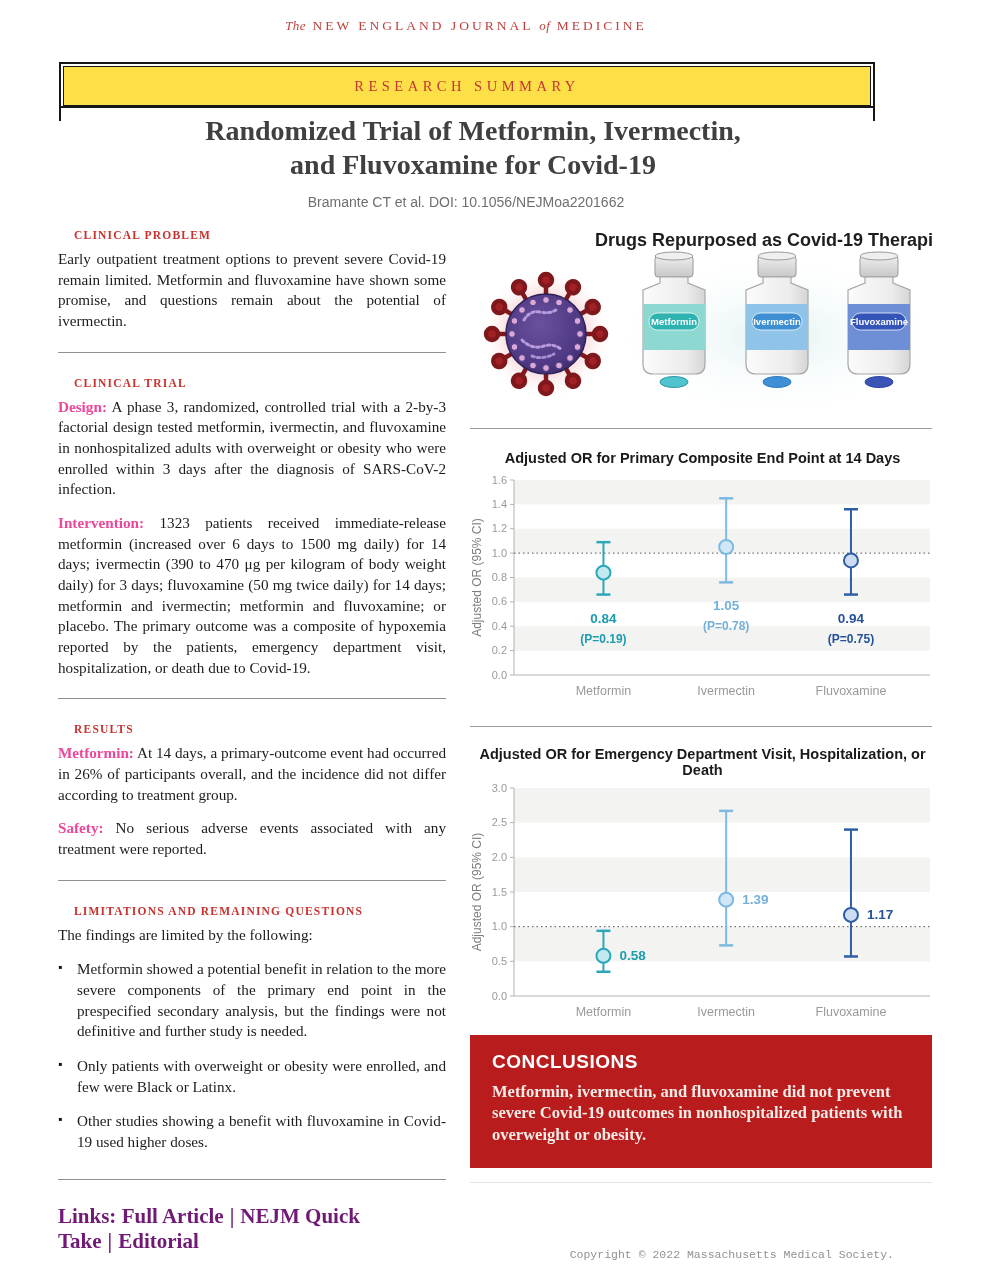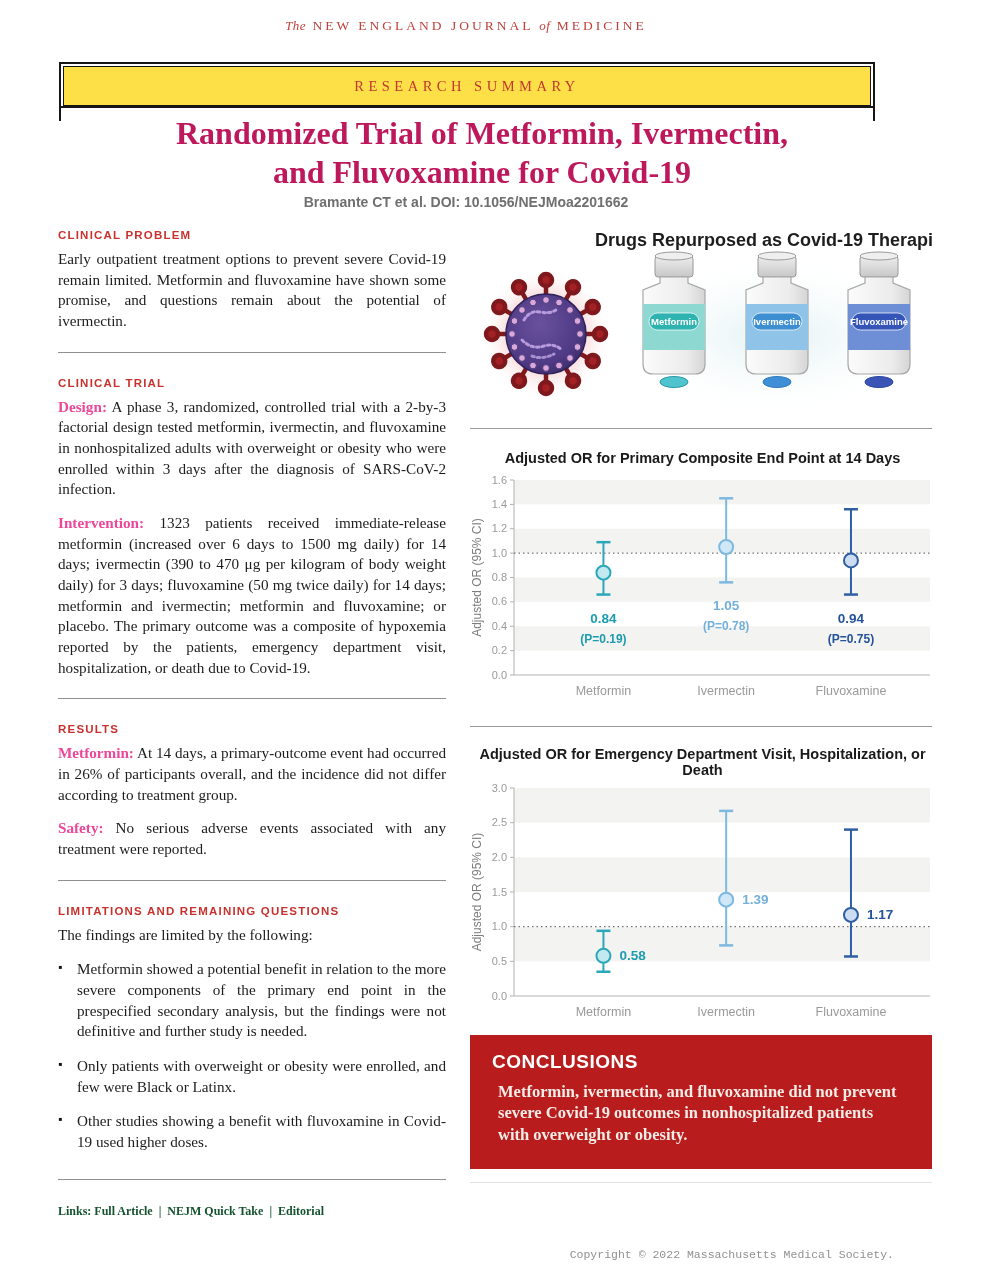--- a/index.html
+++ b/index.html
@@ -15,55 +15,55 @@
   
   .banner-outer{position:absolute;left:59px;right:57px;top:62px;height:38px;
                 border:2px solid #161616;padding:2px;background:#ffffff;}
   .banner-inner{height:100%;background:#fde047;border:1px solid #161616;
                 display:flex;align-items:center;justify-content:center;}
   .banner-inner span{color:#c13732;font-size:14.5px;letter-spacing:4.5px;font-family:"Liberation Serif",serif;}
   .stub{position:absolute;width:2px;height:13px;background:#161616;bottom:-15px;}
   .stub.l{left:-2px;} .stub.r{right:-2px;}
 
   
-  .doc-title{position:absolute;top:114px;left:16px;width:100%;text-align:center;
-             font-weight:bold;font-size:32px;line-height:1.22;color:#be185d;}
+  .doc-title{position:absolute;top:114px;left:7px;width:100%;text-align:center;
+             font-weight:bold;font-size:28px;line-height:1.22;color:#404040;}
   .doc-byline{position:absolute;top:194px;left:0;width:100%;text-align:center;
-              font-family:"Liberation Sans",sans-serif;font-weight:bold;font-size:14px;color:#6f6f6f;}
+              font-family:"Liberation Sans",sans-serif;font-weight:normal;font-size:14px;color:#6f6f6f;}
 
   
   .left-col{position:absolute;left:58px;top:229px;width:388px;}
-  .sec-head{font-family:Liberation Sans, sans-serif;font-weight:bold;font-size:11.5px;
-            letter-spacing:1.2px;color:#c8322e;margin:0 0 8px 0;}
+  .sec-head{font-family:Liberation Serif, serif;font-weight:bold;font-size:11.5px;
+            letter-spacing:1.2px;color:#c8322e;margin:0 0 8px 16px;}
   .body-p{font-size:15.2px;line-height:1.36;text-align:justify;margin:0 0 13px 0;}
   .body-p b{color:#ec4899;}
   .rule{border:none;border-top:1px solid #909090;margin:20px 0 24px 0;}
   ul.limits{margin:14px 0 0 0;padding:0;list-style:none;}
   ul.limits li{position:relative;padding-left:19px;font-size:15.2px;line-height:1.36;
                text-align:justify;margin-bottom:14px;}
   ul.limits li:before{content:"▪";position:absolute;left:0;top:0;font-size:12px;color:#111;}
-  .links-line{font-size:12px;font-weight:bold;color:#14532d;}
+  .links-line{font-size:21px;font-weight:bold;color:#701a75;}
   .links-line .sep{padding:0 6px;}
 
   
   .right-col{position:absolute;left:470px;top:230px;width:465px;height:1050px;}
   .fig-title{position:absolute;top:0;left:18px;width:100%;text-align:right;
              font-family:"Liberation Sans",sans-serif;font-weight:bold;font-size:18px;color:#1d1d1d;}
   .fig-illus{position:absolute;top:16px;left:0;}
   .rc-rule{position:absolute;left:0;width:100%;border:none;border-top:1px solid #9a9a9a;margin:0;}
   .chart-title{position:absolute;left:0;width:100%;text-align:center;
                font-family:Liberation Sans, sans-serif;font-weight:bold;font-size:14.5px;color:#1a1a1a;}
   .chart-svg{position:absolute;left:0;}
 
   
   .conclusions{position:absolute;top:805px;left:0;width:421px;min-height:99px;
                background:#b91c1c;padding:16px 22px 18px 22px;}
   .conclusions h2{margin:0 0 8px 0;font-family:"Liberation Sans",sans-serif;font-size:19px;
                   letter-spacing:0.5px;color:#ffffff;font-weight:bold;}
-  .conclusions p{margin:6px;font-family:"Liberation Serif",serif;font-weight:bold;
+  .conclusions p{margin:0;font-family:"Liberation Serif",serif;font-weight:bold;
                  font-size:16.5px;line-height:1.3;color:#f3ece7;}
   .post-rule{position:absolute;top:952px;left:0;width:100%;border:none;border-top:1px solid #e2e2e2;margin:0;}
 
   
   .footer{position:absolute;top:1248px;right:38px;font-family:Liberation Mono, monospace;
           font-size:11.5px;color:#919191;}
 </style>
 </head>
 <body>
 

